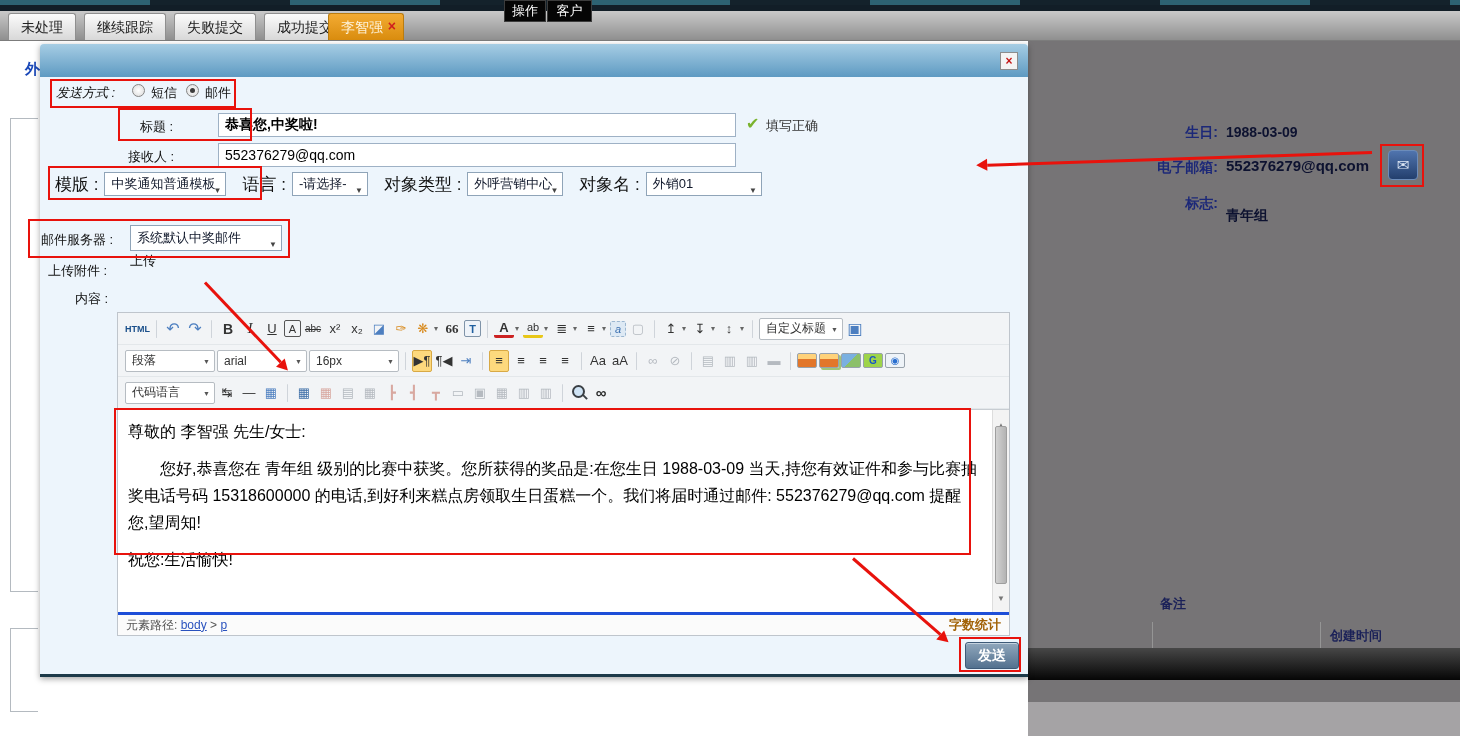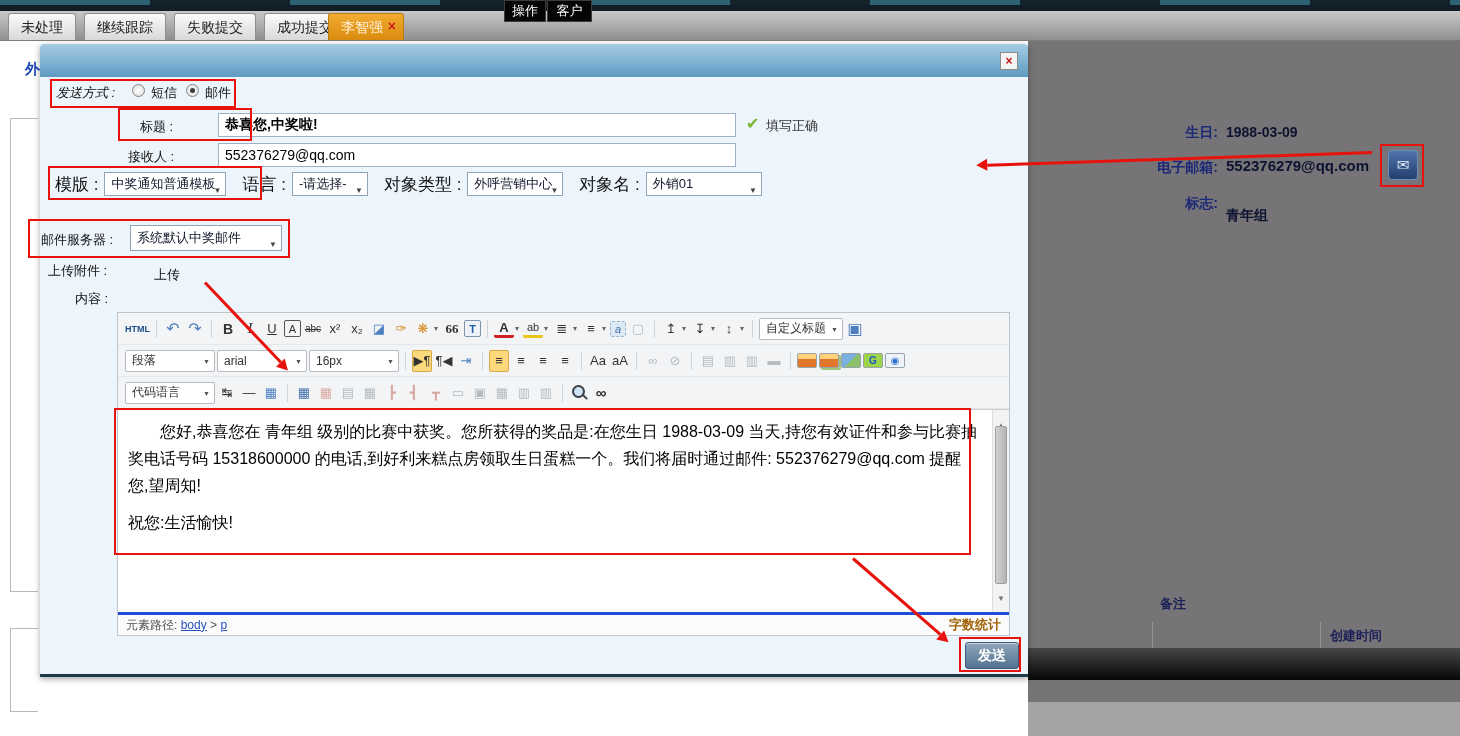--- a/index.html
+++ b/index.html
@@ -203,21 +203,21 @@
       <div class="pair">
         <span>对象名 :</span>
         <div class="sel" style="width:116px;">外销01</div>
       </div>
     </div>
 
     <div class="lbl" style="left:1px;top:187px;">邮件服务器 :</div>
     <div class="sel" style="position:absolute;left:90px;top:181px;width:152px;height:26px;line-height:24px;">系统默认中奖邮件</div>
 
     <div class="lbl" style="left:8px;top:218px;">上传附件 :</div>
-    <div class="lbl" style="left:90px;top:222px;margin-left:24px;">上传</div>
+    <div class="lbl" style="left:90px;top:208px;">上传</div>
 
     <div class="lbl" style="left:35px;top:246px;">内容 :</div>
 
     <div class="editor">
       <div class="etb">
 
       <span class="tbi src">HTML</span>
           <span class="tbi sep"></span>
           <span class="tbi blue big">↶</span>
           <span class="tbi blue big">↷</span>
@@ -306,20 +306,21 @@
           <span class="tbi gray">▭</span>
           <span class="tbi gray">▣</span>
           <span class="tbi gray">▦</span>
           <span class="tbi gray">▥</span>
           <span class="tbi gray">▥</span>
           <span class="tbi sep"></span>
           <span class="tbi mag"></span>
           <span class="tbi bino">∞</span>
         </div>
       <div class="econtent">
+        <p>尊敬的 李智强 先生/女士:</p>
         <p class="indent">您好,恭喜您在 青年组 级别的比赛中获奖。您所获得的奖品是:在您生日 1988-03-09 当天,持您有效证件和参与比赛抽奖电话号码 15318600000 的电话,到好利来糕点房领取生日蛋糕一个。我们将届时通过邮件: 552376279@qq.com 提醒您,望周知!</p>
         <p>祝您:生活愉快!</p>
         <div class="vscroll">
           <div class="vs-arrow" style="top:2px;">▲</div>
           <div class="vs-thumb"></div>
           <div class="vs-arrow" style="bottom:2px;">▼</div>
         </div>
       </div>
       <div class="estatus">
         <span>

